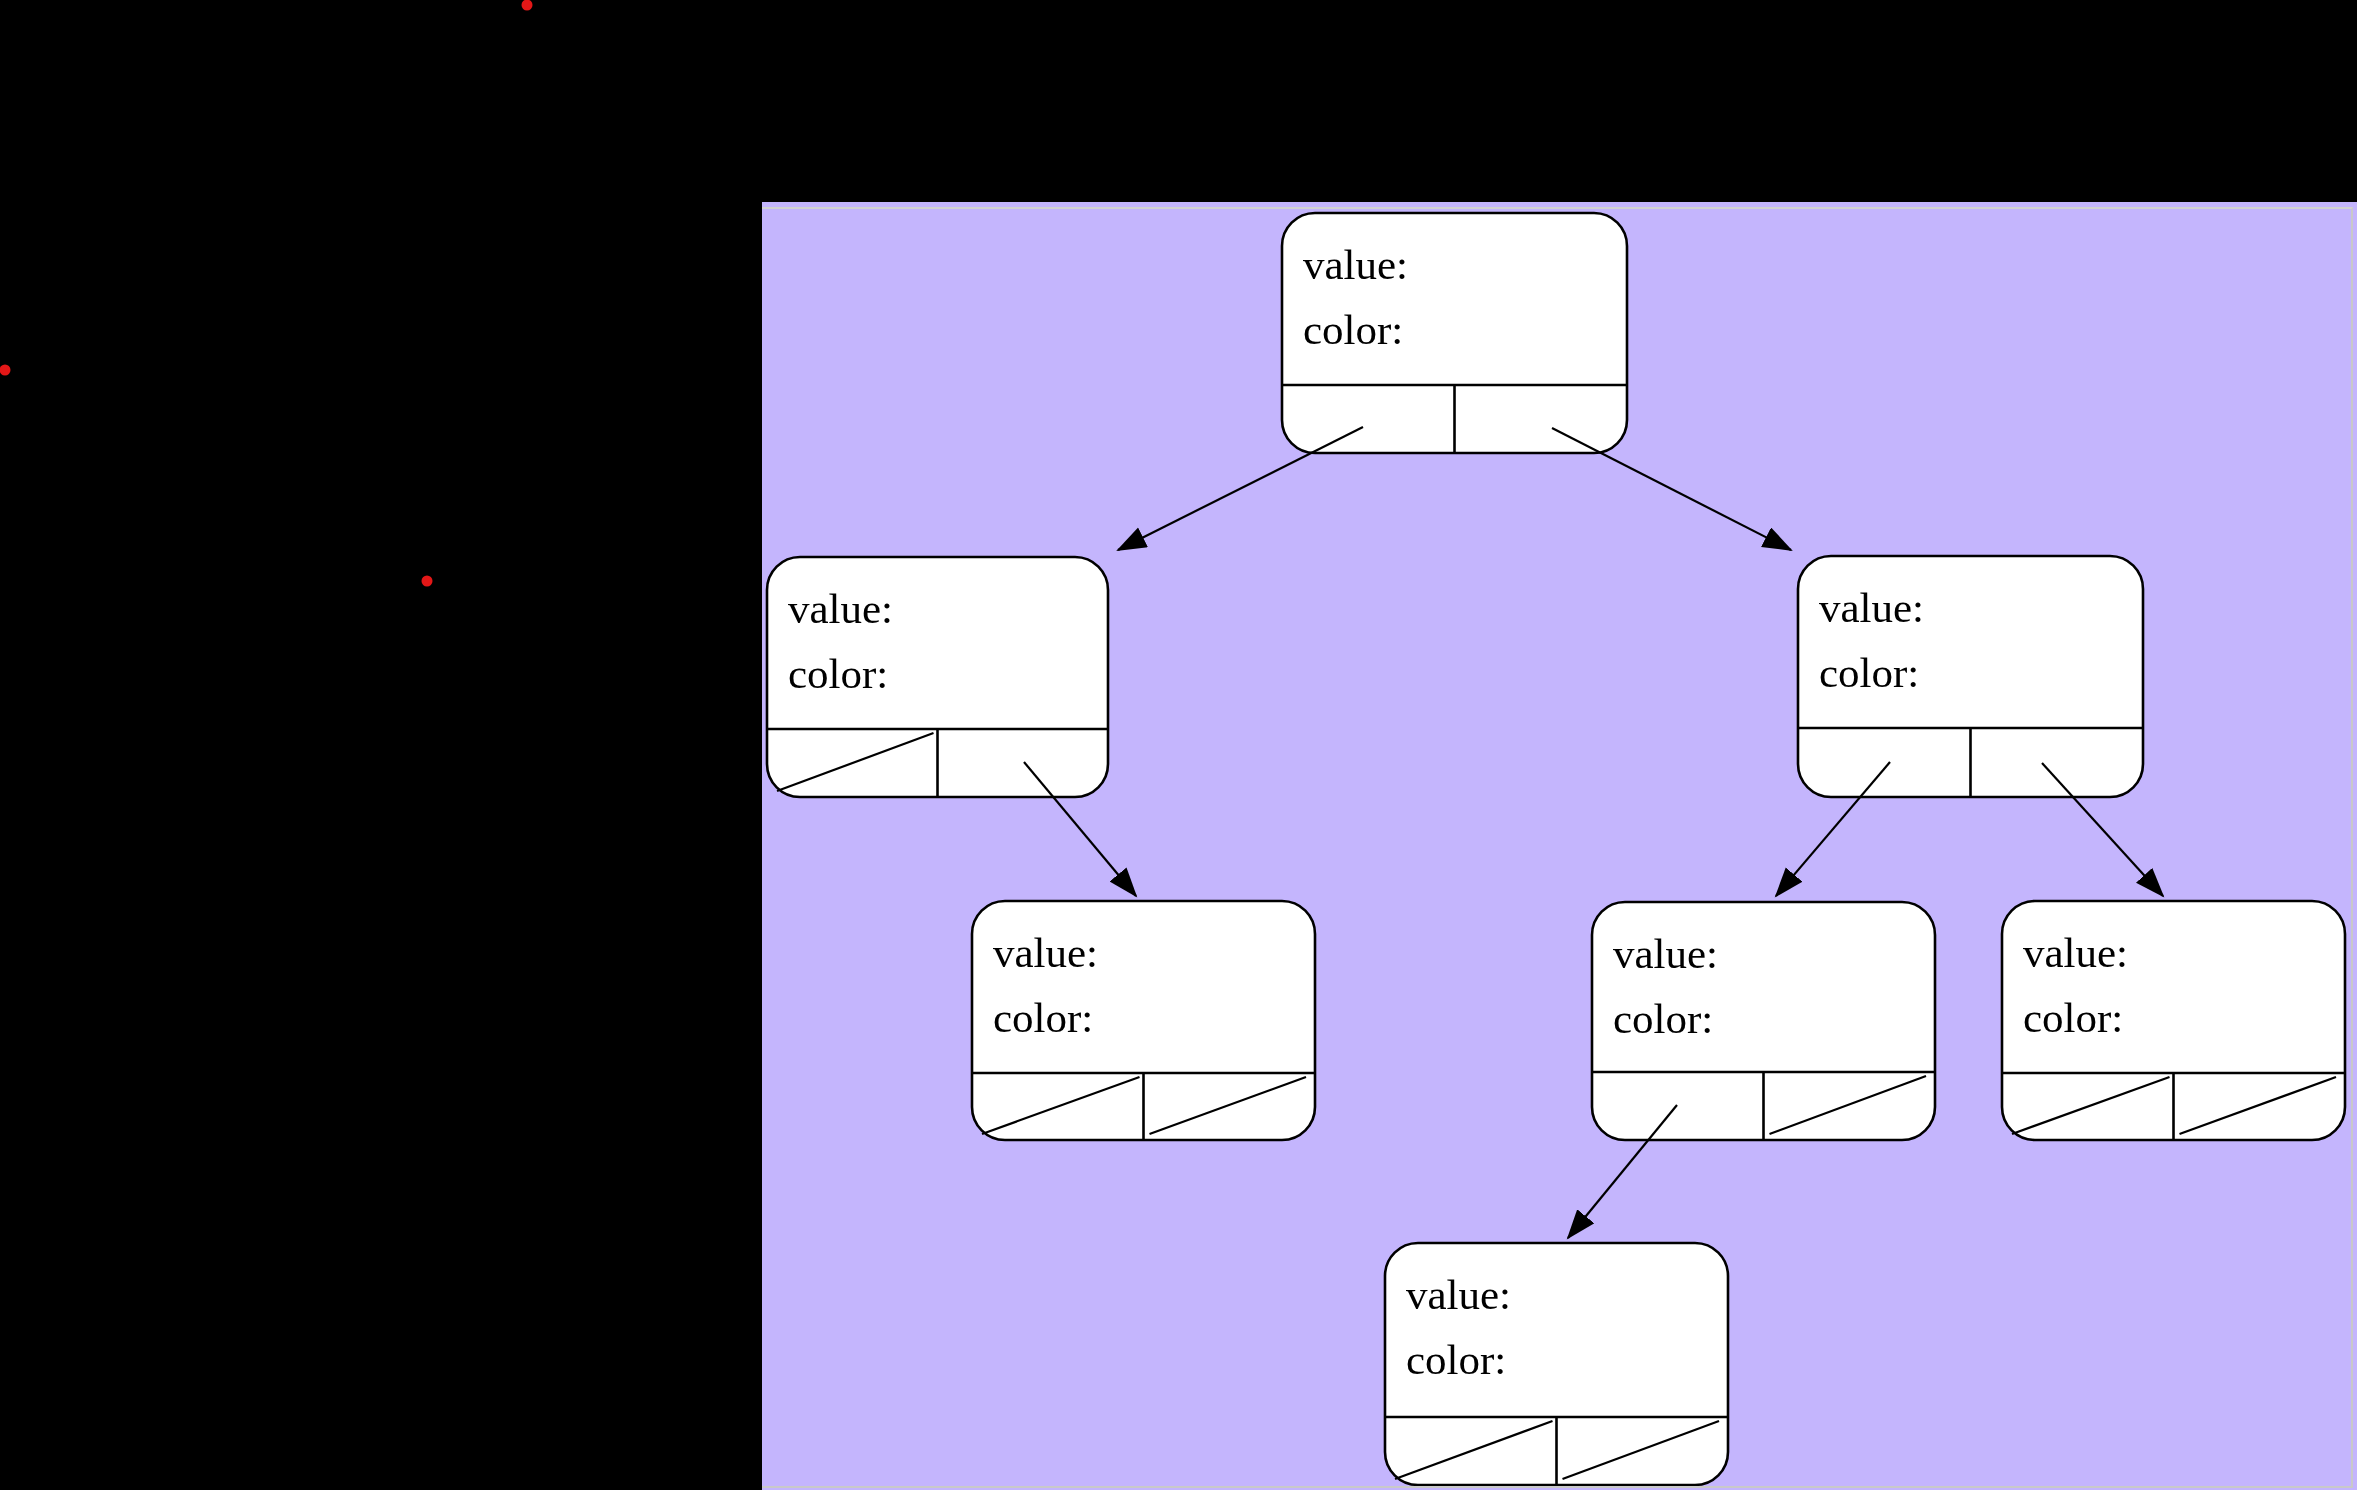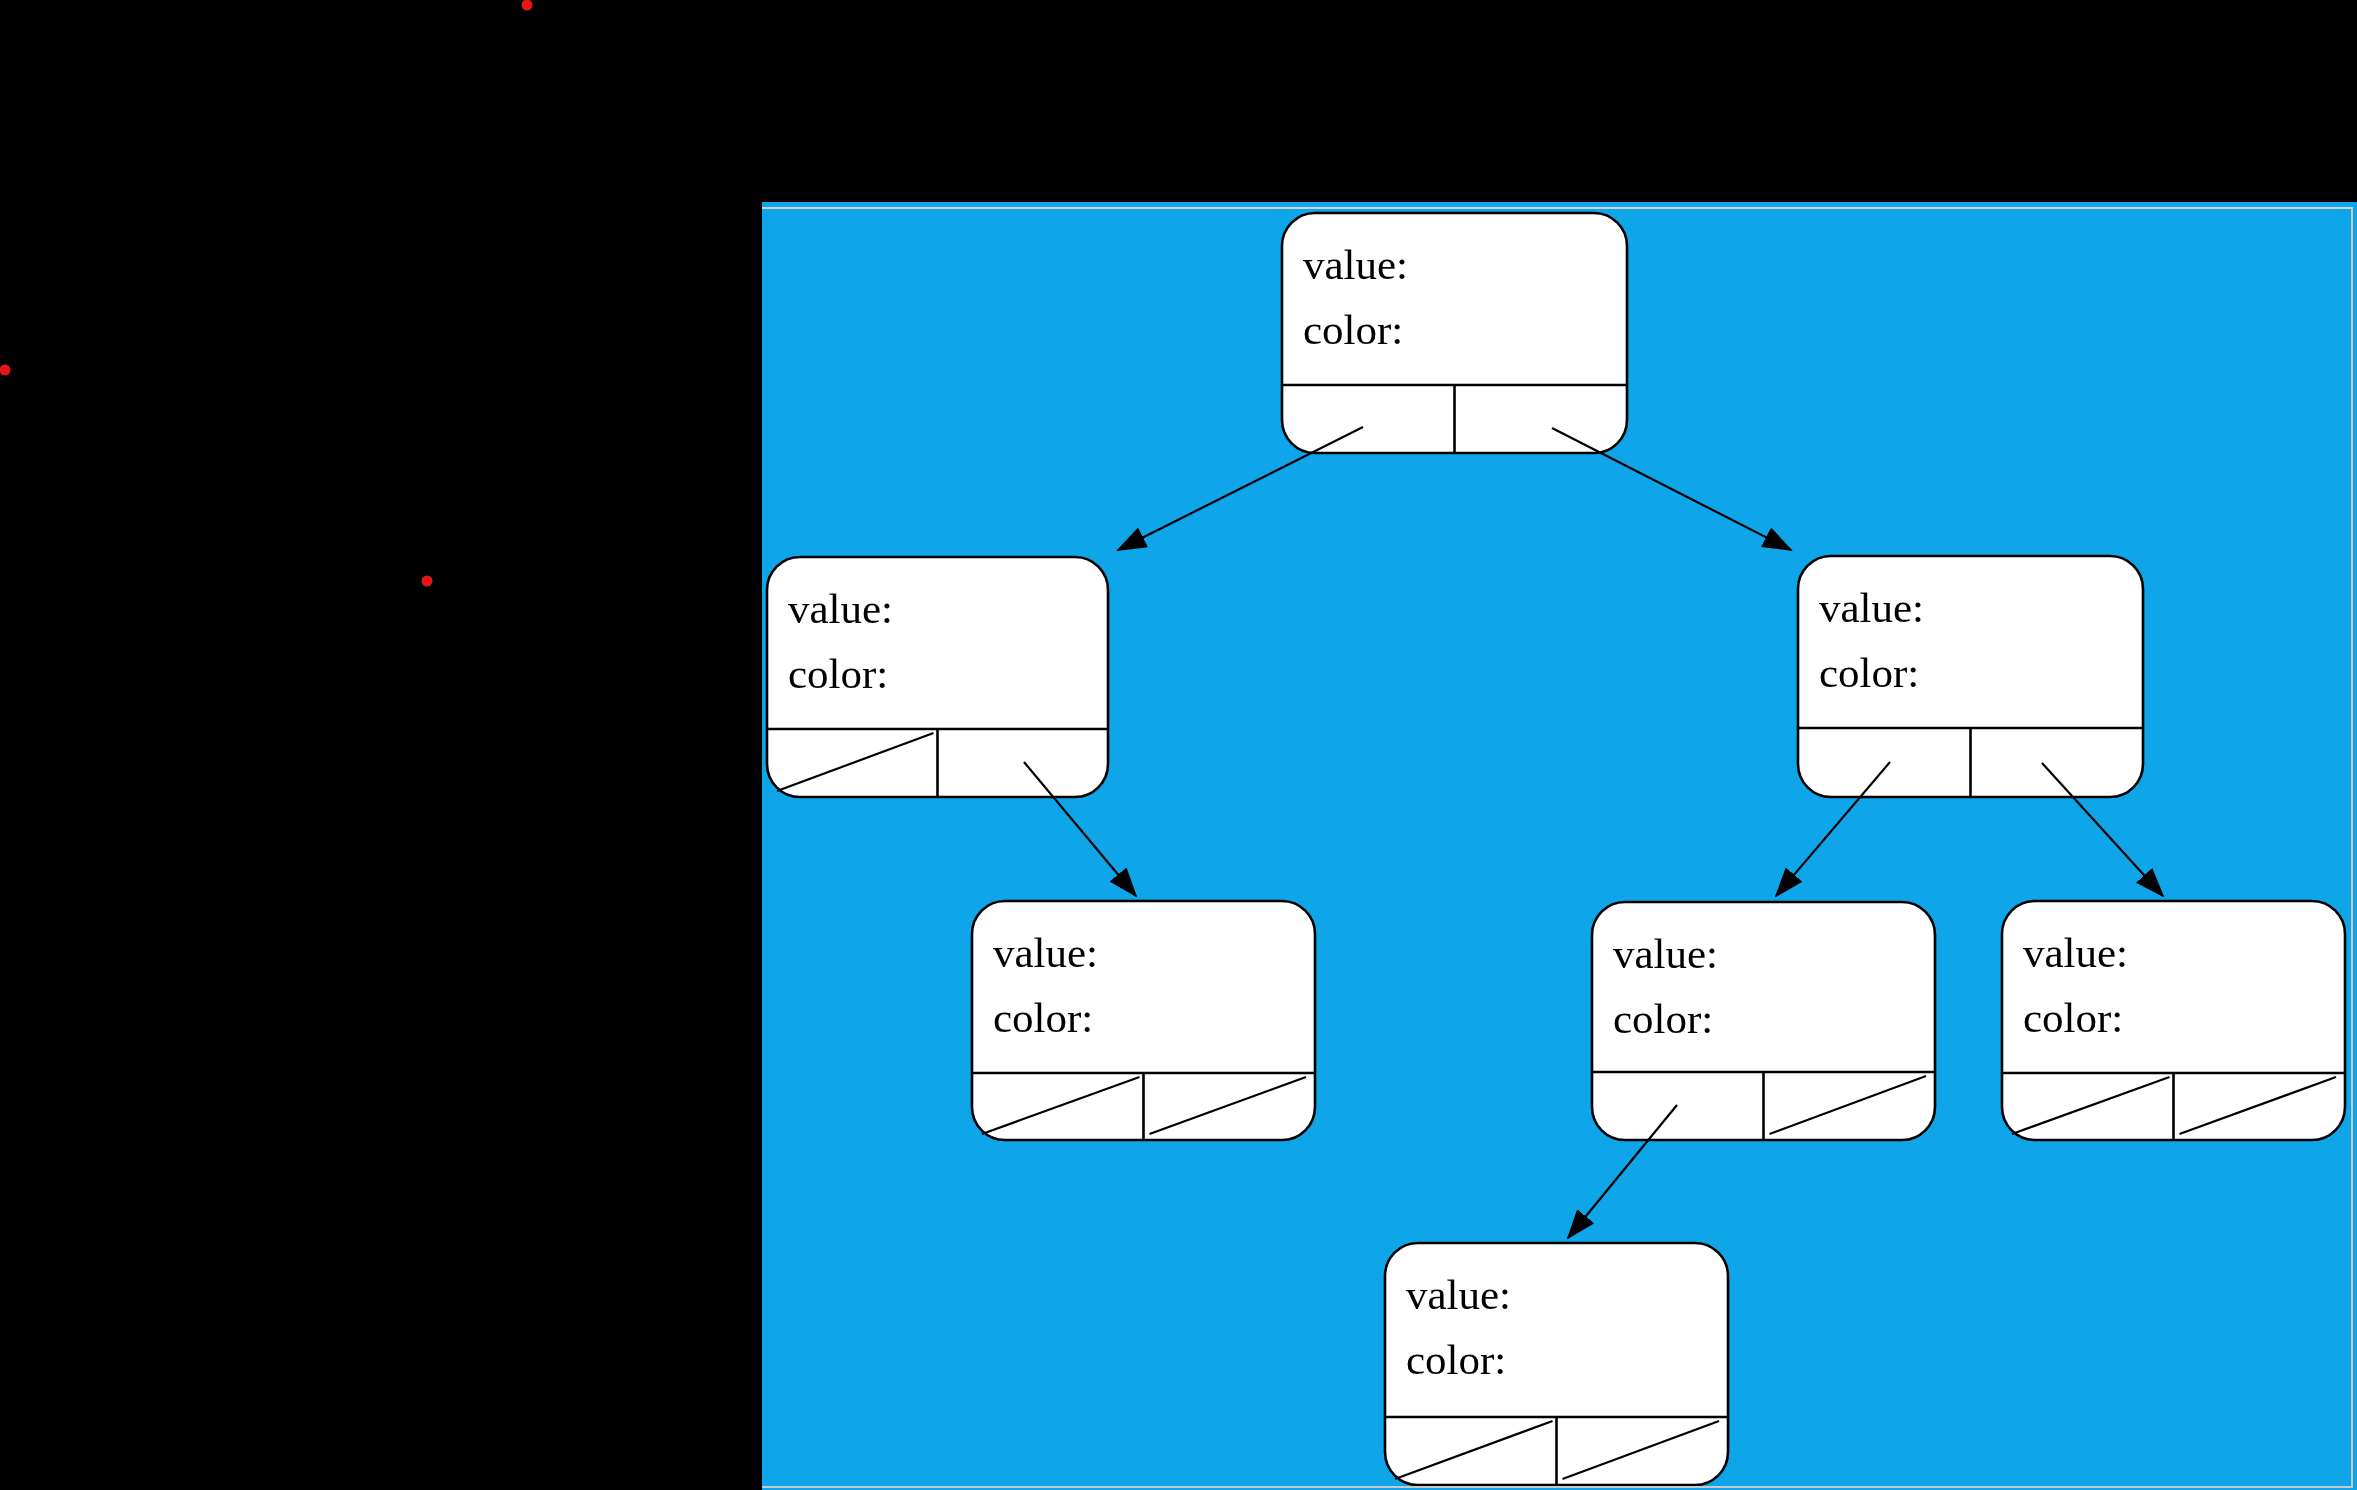--- a/index.html
+++ b/index.html
@@ -13,21 +13,21 @@
     height: 1490px;
     overflow: hidden;
     font-family: "Liberation Serif", serif;
   }
   .canvas-panel {
     position: absolute;
     left: 762px;
     top: 202px;
     width: 1595px;
     height: 1288px;
-    background: #0ea5e9;
+    background: #c4b5fd;
   }
   .panel-inner-border {
     position: absolute;
     left: 0;
     top: 5px;
     right: 4px;
     bottom: 2px;
     border-top: 2px solid #d2d2d2;
     border-right: 2px solid #c9c9c9;
     border-bottom: 2px solid #c9c9c9;

